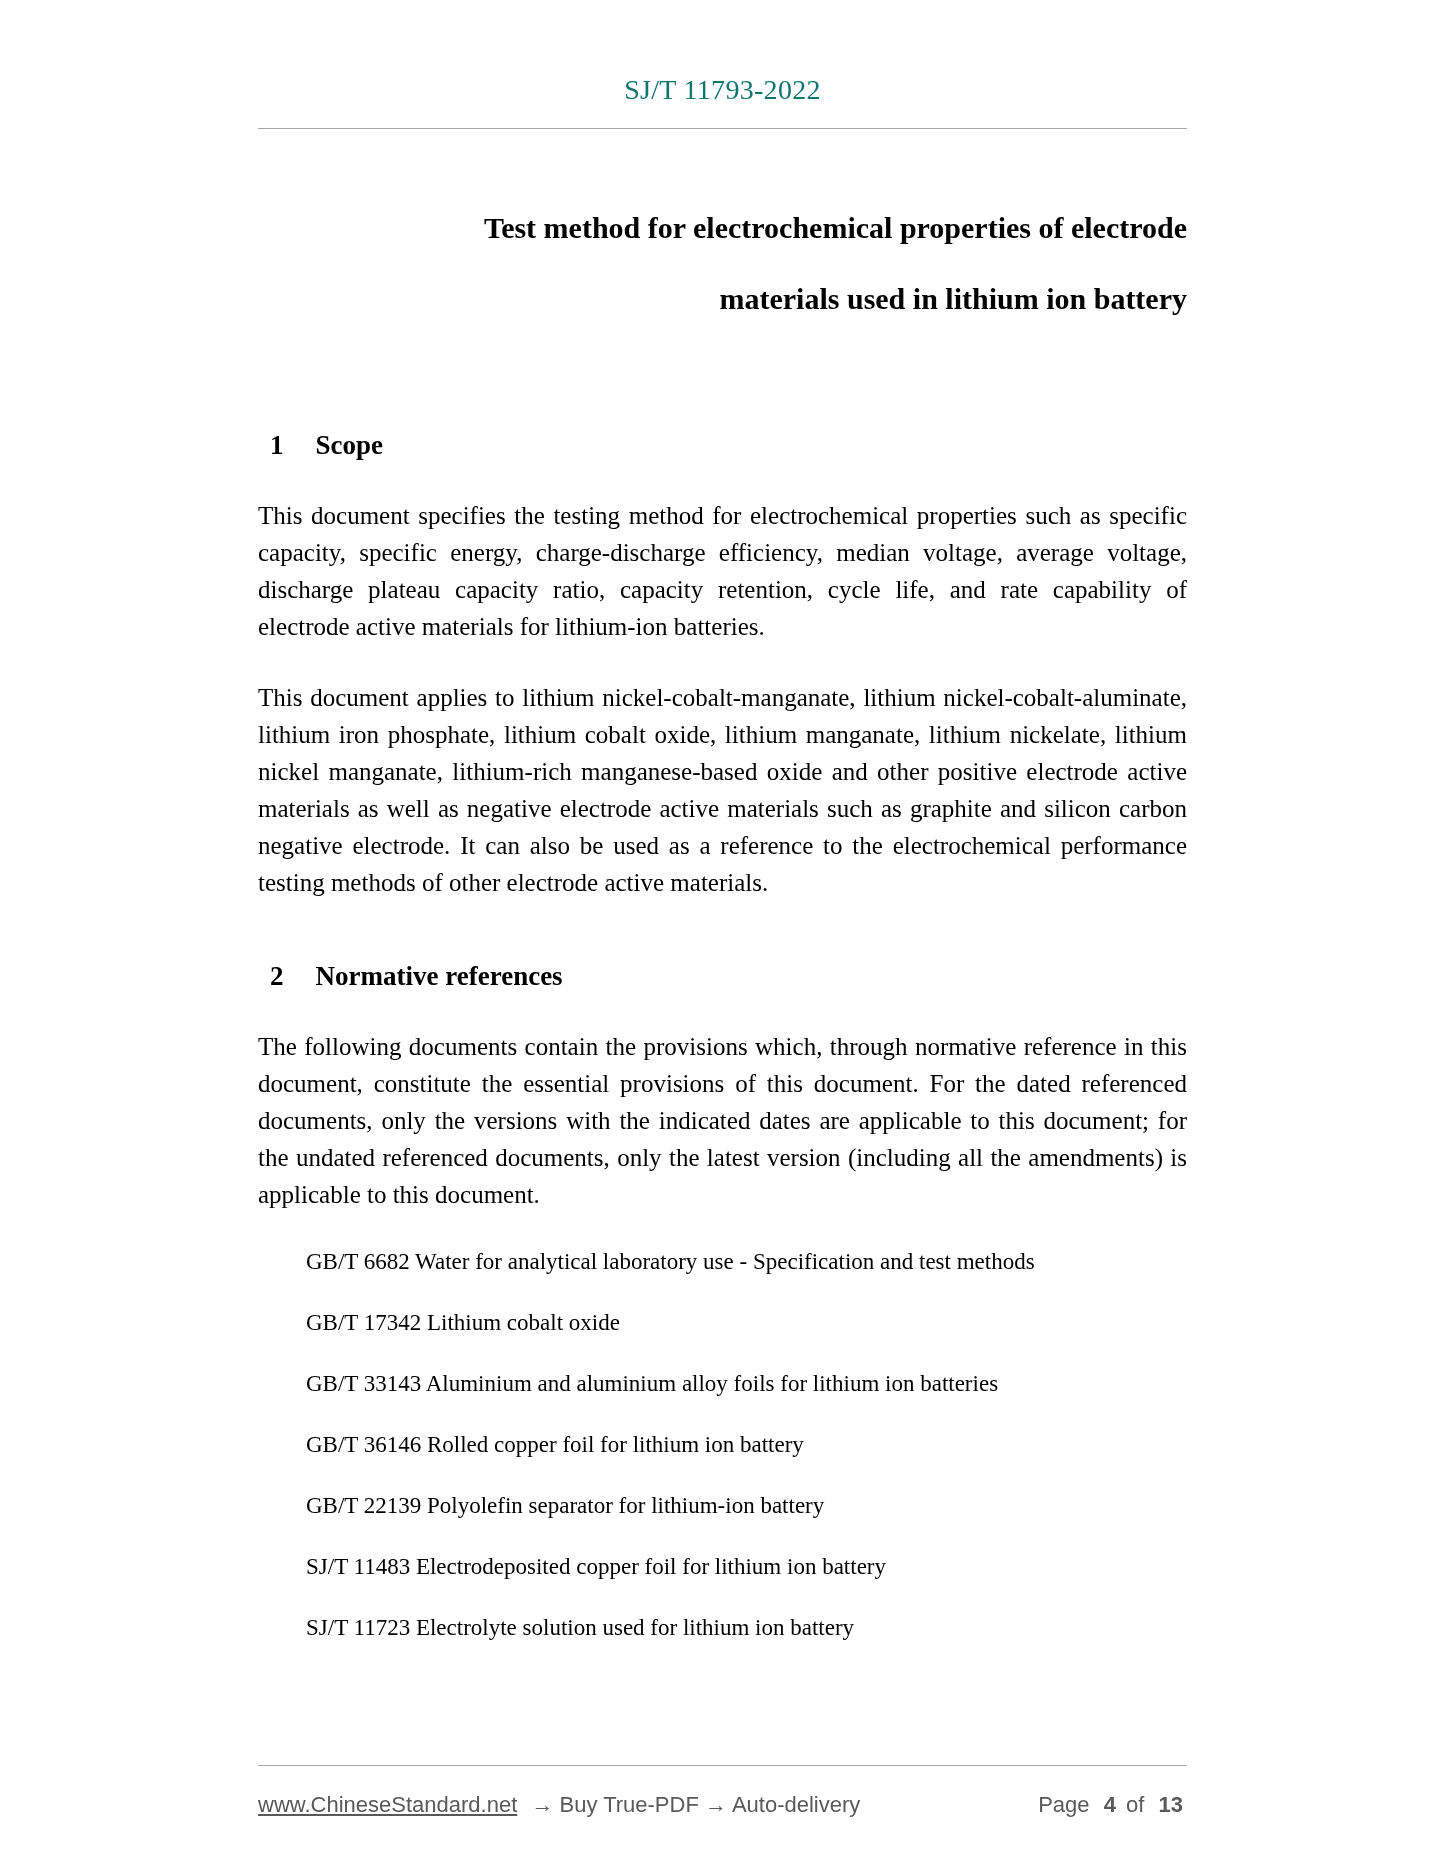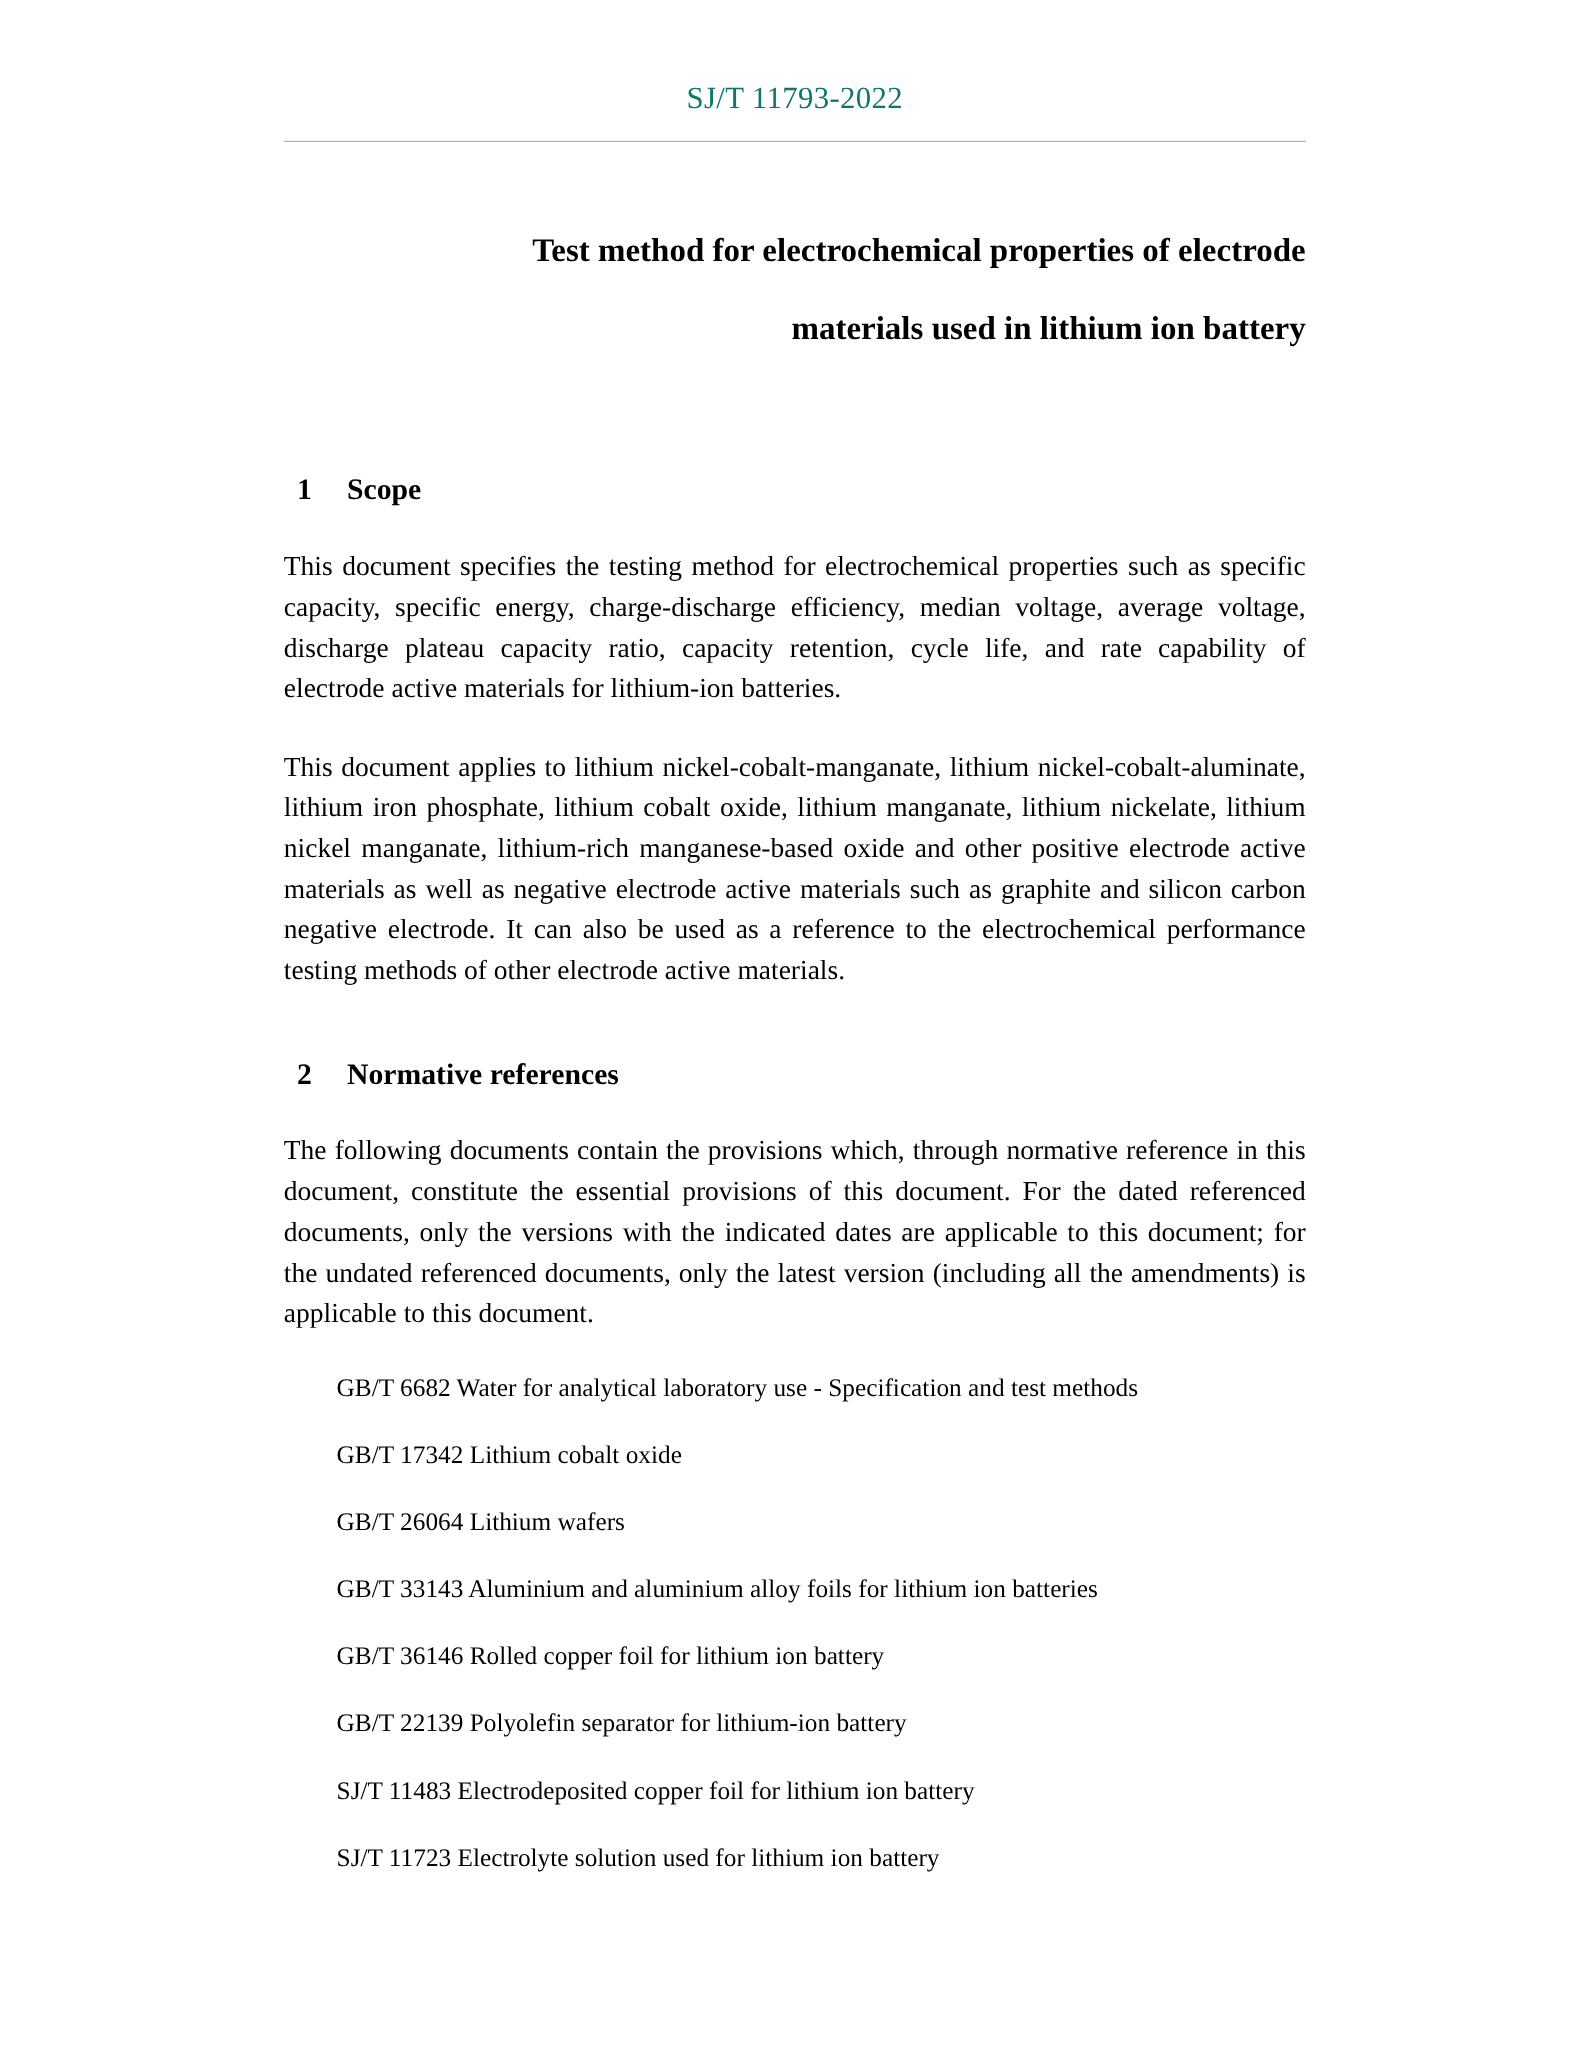--- a/index.html
+++ b/index.html
@@ -143,25 +143,36 @@
 
     <section>
       <h2 class="section-heading section-refs-heading">
         <span class="sec-num">2</span><span>Normative references</span>
       </h2>
       <p class="para">The following documents contain the provisions which, through normative reference in this document, constitute the essential provisions of this document. For the dated referenced documents, only the versions with the indicated dates are applicable to this document; for the undated referenced documents, only the latest version (including all the amendments) is applicable to this document.</p>
 
       <div class="refs-block">
         <p class="ref">GB/T 6682 Water for analytical laboratory use - Specification and test methods</p>
         <p class="ref">GB/T 17342 Lithium cobalt oxide</p>
-        <p class="ref">GB/T 26064 Lithium wafers</p>
         <p class="ref">GB/T 33143 Aluminium and aluminium alloy foils for lithium ion batteries</p>
         <p class="ref">GB/T 36146 Rolled copper foil for lithium ion battery</p>
         <p class="ref">GB/T 22139 Polyolefin separator for lithium-ion battery</p>
         <p class="ref">SJ/T 11483 Electrodeposited copper foil for lithium ion battery</p>
         <p class="ref">SJ/T 11723 Electrolyte solution used for lithium ion battery</p>
       </div>
     </section>
 
   </main>
 
+  <footer class="doc-footer">
+    <div class="footer-left">
+      <a class="site-link">www.ChineseStandard.net</a>
+      <span class="footer-chain">→ Buy True-PDF → Auto-delivery</span>
+    </div>
+    <div class="footer-right">
+      <span class="lbl">Page</span>
+      <span class="num">4</span>
+      <span class="lbl">of</span>
+      <span class="num">13</span>
+    </div>
+  </footer>
 
 </div>
 
 </body></html>

